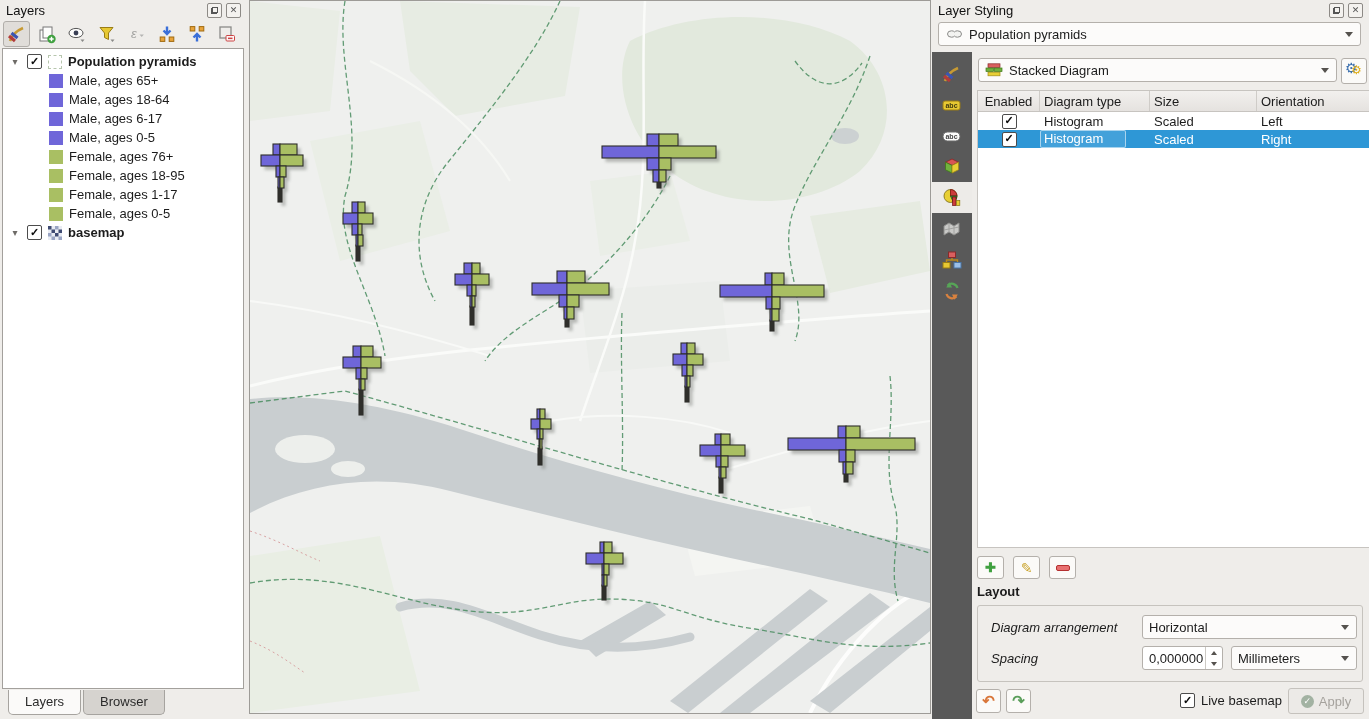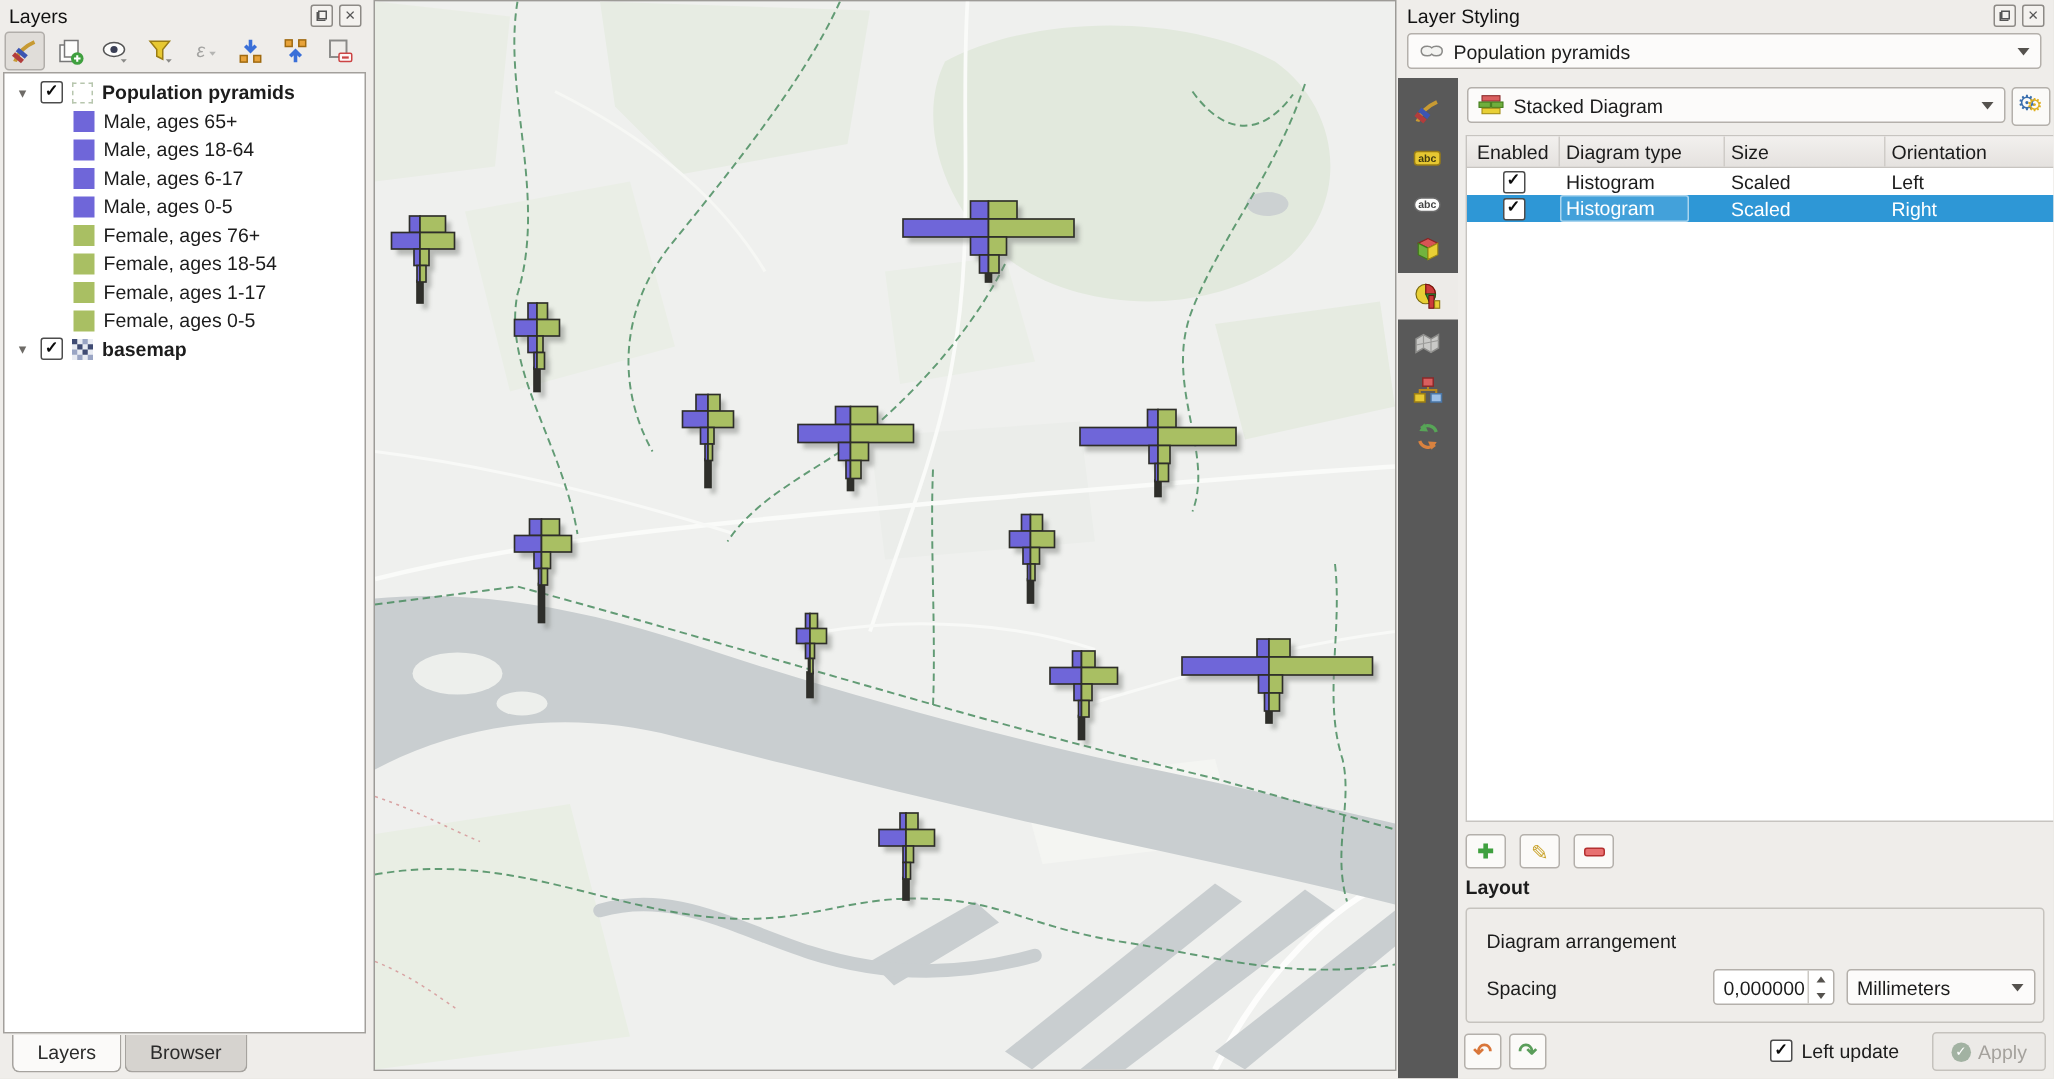--- a/index.html
+++ b/index.html
@@ -59,21 +59,21 @@
   .c3{width:107px;}
   .c4{flex:1;}
   .cell-focus{border:1px solid rgba(255,255,255,.55);background:rgba(255,255,255,.10);border-radius:2px;padding:0 22px 1px 3px;margin-left:-4px;}
   .row-actions{position:absolute;left:5px;top:504px;display:flex;gap:9px;}
   .act-btn{width:27px;height:23px;}
   .plus-glyph{color:#3fa03f;font-size:13px;font-weight:bold;}
   .pencil-glyph{color:#c9a227;font-size:14px;}
   .minus-glyph{width:12px;height:4px;background:#e87070;border:1px solid #b43030;border-radius:2px;}
   .layout-heading{position:absolute;left:5px;top:532px;font-weight:bold;}
   .layout-box{position:absolute;left:5px;top:553px;width:386px;height:77px;border:1px solid #c6c3be;border-radius:3px;box-sizing:border-box;}
-  .lb-label{position:absolute;left:13px;font-size:13px;}
+  .lb-label{position:absolute;left:13px;font-size:13px;font-style:italic;}
   .arr-combo{left:164px;top:9px;width:215px;}
   .unit-combo{left:253px;top:40px;width:126px;}
   .spinbox{position:absolute;left:164px;top:40px;width:81px;height:24px;background:#fff;border:1px solid #b4b0ab;border-radius:3px;box-sizing:border-box;display:flex;align-items:center;}
   .spin-val{flex:1;text-align:left;padding-left:6px;}
   .spin-arrows{width:16px;height:100%;border-left:1px solid #ccc9c4;display:flex;flex-direction:column;}
   .spin-up,.spin-down{flex:1;display:flex;align-items:center;justify-content:center;}
   .spin-up:after{content:"";border-left:3.5px solid transparent;border-right:3.5px solid transparent;border-bottom:4.5px solid #55524e;}
   .spin-down:after{content:"";border-left:3.5px solid transparent;border-right:3.5px solid transparent;border-top:4.5px solid #55524e;}
   .rp-footer{position:absolute;left:0;top:636px;width:397px;height:31px;}
   .undo-btn,.redo-btn{position:absolute;top:1px;width:25px;height:24px;font-size:15px;font-weight:bold;}
@@ -182,21 +182,21 @@
       <div class="tree-row child-row">
           <span class="swatch" style="background-color: rgb(111, 102, 217);"></span>
           <span class="tree-label">Male, ages 0-5</span>
         </div>
       <div class="tree-row child-row">
           <span class="swatch" style="background-color: rgb(169, 191, 99);"></span>
           <span class="tree-label">Female, ages 76+</span>
         </div>
       <div class="tree-row child-row">
           <span class="swatch" style="background-color: rgb(169, 191, 99);"></span>
-          <span class="tree-label">Female, ages 18-54</span>
+          <span class="tree-label">Female, ages 18-95</span>
         </div>
       <div class="tree-row child-row">
           <span class="swatch" style="background-color: rgb(169, 191, 99);"></span>
           <span class="tree-label">Female, ages 1-17</span>
         </div>
       <div class="tree-row child-row">
           <span class="swatch" style="background-color: rgb(169, 191, 99);"></span>
           <span class="tree-label">Female, ages 0-5</span>
         </div>
       <div class="tree-row">
@@ -689,20 +689,24 @@
           </span>
         <span class="btn act-btn">
             <span class="minus-glyph"></span>
           </span>
       </div>
 
       <div class="layout-heading">Layout</div>
 
       <div class="layout-box">
         <span class="lb-label" style="top:14px">Diagram arrangement</span>
+        <div class="combo arr-combo">
+          <span>Horizontal</span>
+          <span class="arrow"></span>
+        </div>
         <span class="lb-label" style="top:45px">Spacing</span>
         <div class="spinbox">
           <span class="spin-val">0,000000</span>
           <span class="spin-arrows">
               <span class="spin-up"></span>
               <span class="spin-down"></span>
             </span>
         </div>
         <div class="combo unit-combo">
           <span>Millimeters</span>
@@ -710,21 +714,21 @@
         </div>
       </div>
 
       <div class="rp-footer">
         <span class="btn undo-btn">↶</span>
         <span class="btn redo-btn">↷</span>
         <span class="live-update">
           <span class="cb">
               <span class="tick">✓</span>
             </span>
-          <span>Left update</span>
+          <span>Live basemap</span>
         </span>
         <span class="btn apply-btn">
           <span class="apply-check">✓</span>
           <span>Apply</span>
         </span>
       </div>
     </div>
   </section>
 </div>
 

